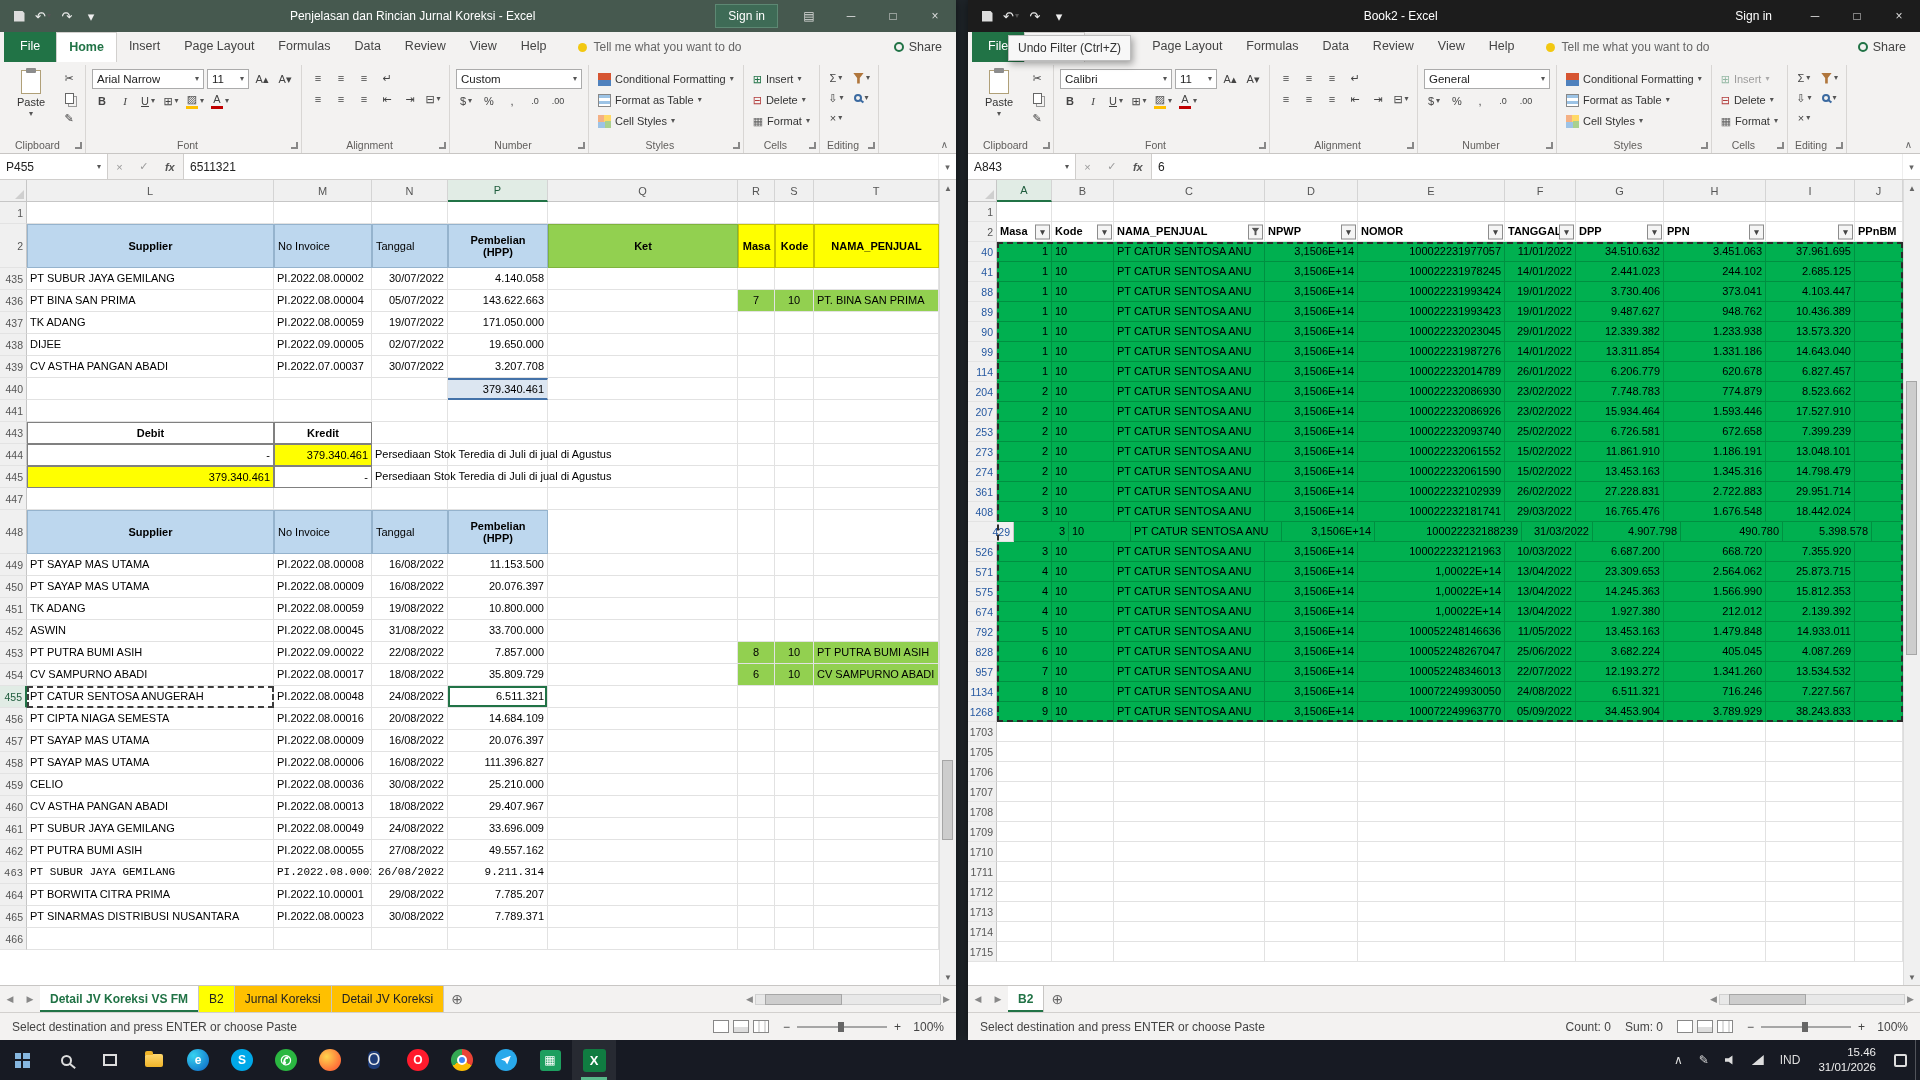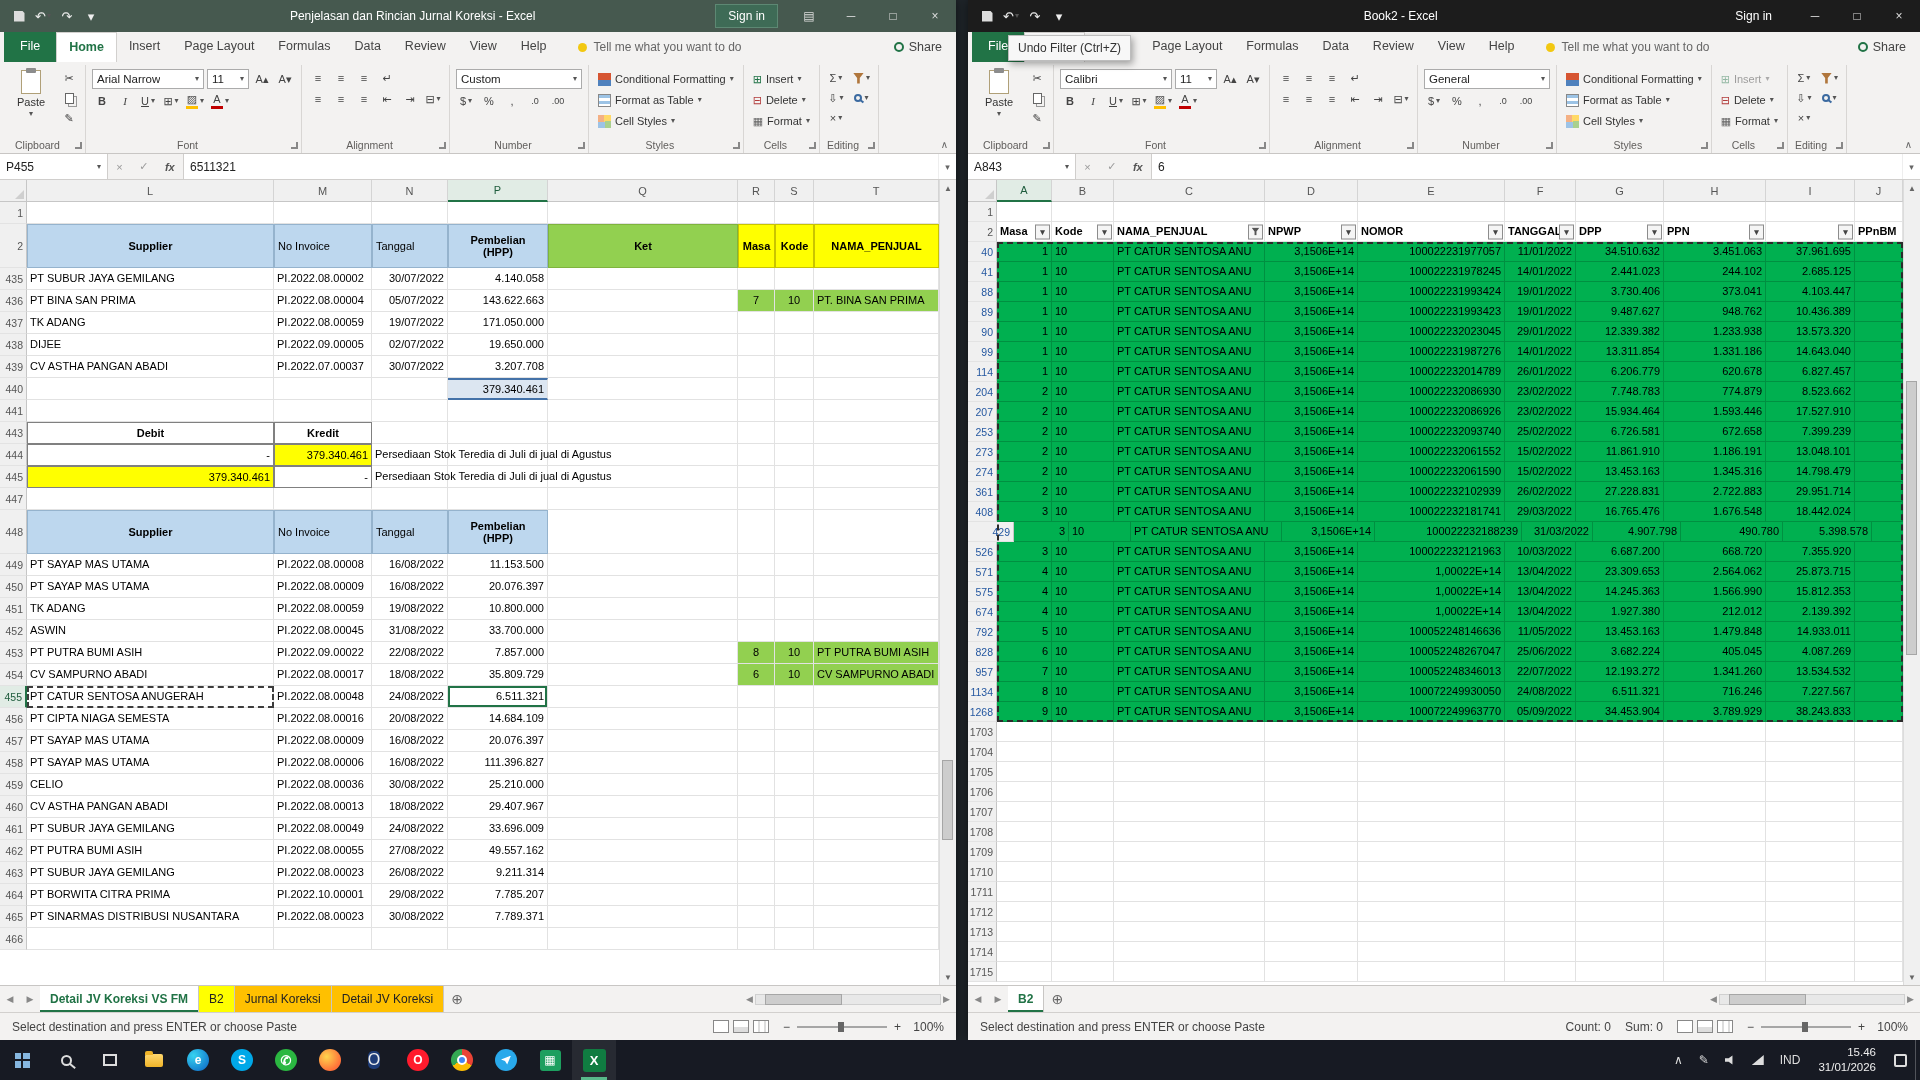--- a/index.html
+++ b/index.html
@@ -985,21 +985,21 @@
               <span class="ctext">27/08/2022</span>
             </div>
             <div class="cell r" style="width: 100px;">
               <span class="ctext">49.557.162</span>
             </div>
             <div class="cell" style="width: 190px;"></div>
             <div class="cell" style="width: 37px;"></div>
             <div class="cell" style="width: 39px;"></div>
             <div class="cell" style="width: 125px;"></div>
           </div>
-          <div class="grid-row" style="height: 22px;">
+          <div class="grid-row" style="height: 22px; font-family: Liberation Mono, monospace;">
             <div class="row-num" style="width: 27px;">463</div>
             <div class="cell" style="width: 247px;">
               <span class="ctext">PT  SUBUR JAYA GEMILANG</span>
             </div>
             <div class="cell" style="width: 98px;">
               <span class="ctext">PI.2022.08.00023</span>
             </div>
             <div class="cell r" style="width: 76px;">
               <span class="ctext">26/08/2022</span>
             </div>
@@ -2206,33 +2206,20 @@
             <div class="cell" style="width: 151px;"></div>
             <div class="cell" style="width: 93px;"></div>
             <div class="cell" style="width: 147px;"></div>
             <div class="cell" style="width: 71px;"></div>
             <div class="cell" style="width: 88px;"></div>
             <div class="cell" style="width: 102px;"></div>
             <div class="cell" style="width: 89px;"></div>
             <div class="cell" style="width: 48px;"></div>
           </div>
           <div class="grid-row" style="height: 20px;">
-            <div class="row-num" style="width: 29px;">1704</div>
-            <div class="cell" style="width: 55px;"></div>
-            <div class="cell" style="width: 62px;"></div>
-            <div class="cell" style="width: 151px;"></div>
-            <div class="cell" style="width: 93px;"></div>
-            <div class="cell" style="width: 147px;"></div>
-            <div class="cell" style="width: 71px;"></div>
-            <div class="cell" style="width: 88px;"></div>
-            <div class="cell" style="width: 102px;"></div>
-            <div class="cell" style="width: 89px;"></div>
-            <div class="cell" style="width: 48px;"></div>
-          </div>
-          <div class="grid-row" style="height: 20px;">
             <div class="row-num" style="width: 29px;">1705</div>
             <div class="cell" style="width: 55px;"></div>
             <div class="cell" style="width: 62px;"></div>
             <div class="cell" style="width: 151px;"></div>
             <div class="cell" style="width: 93px;"></div>
             <div class="cell" style="width: 147px;"></div>
             <div class="cell" style="width: 71px;"></div>
             <div class="cell" style="width: 88px;"></div>
             <div class="cell" style="width: 102px;"></div>
             <div class="cell" style="width: 89px;"></div>

